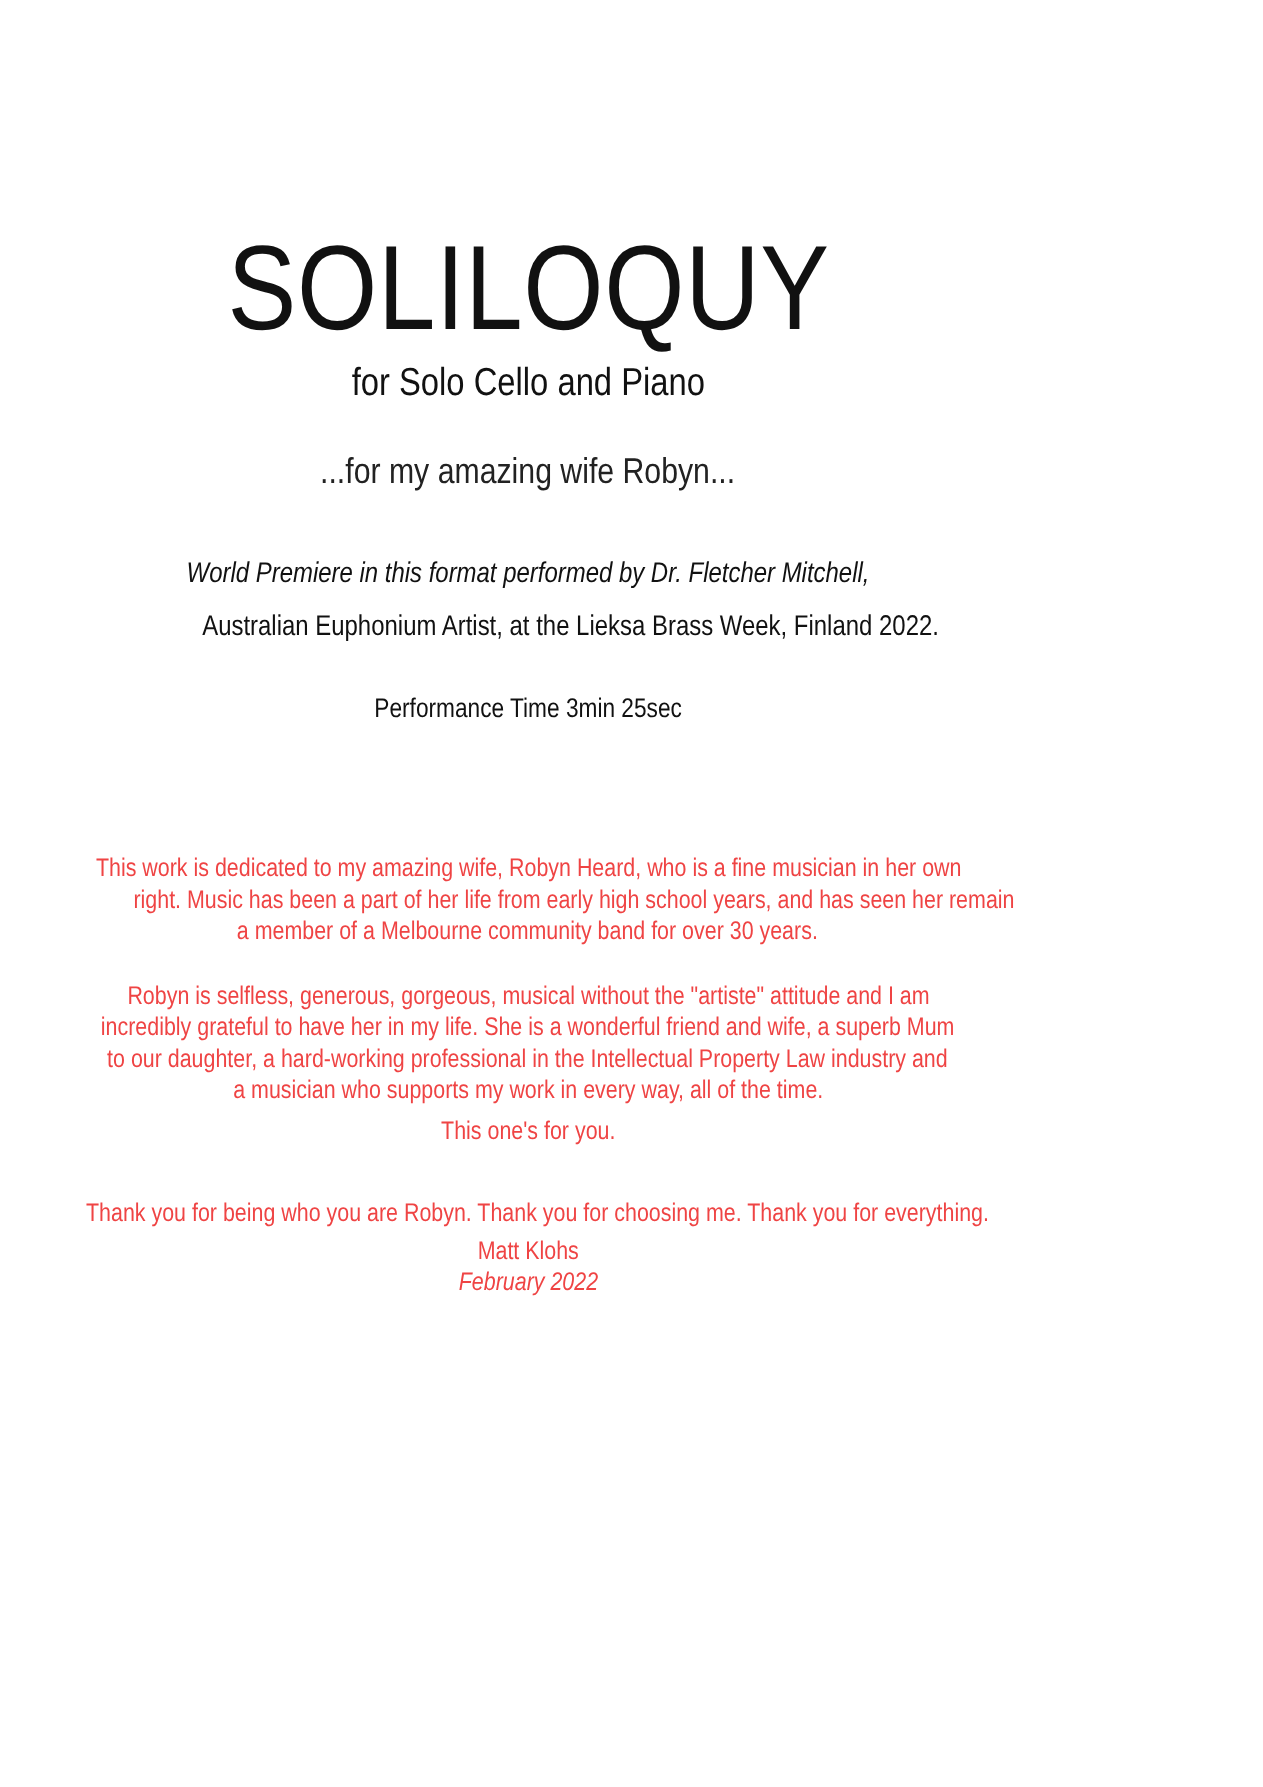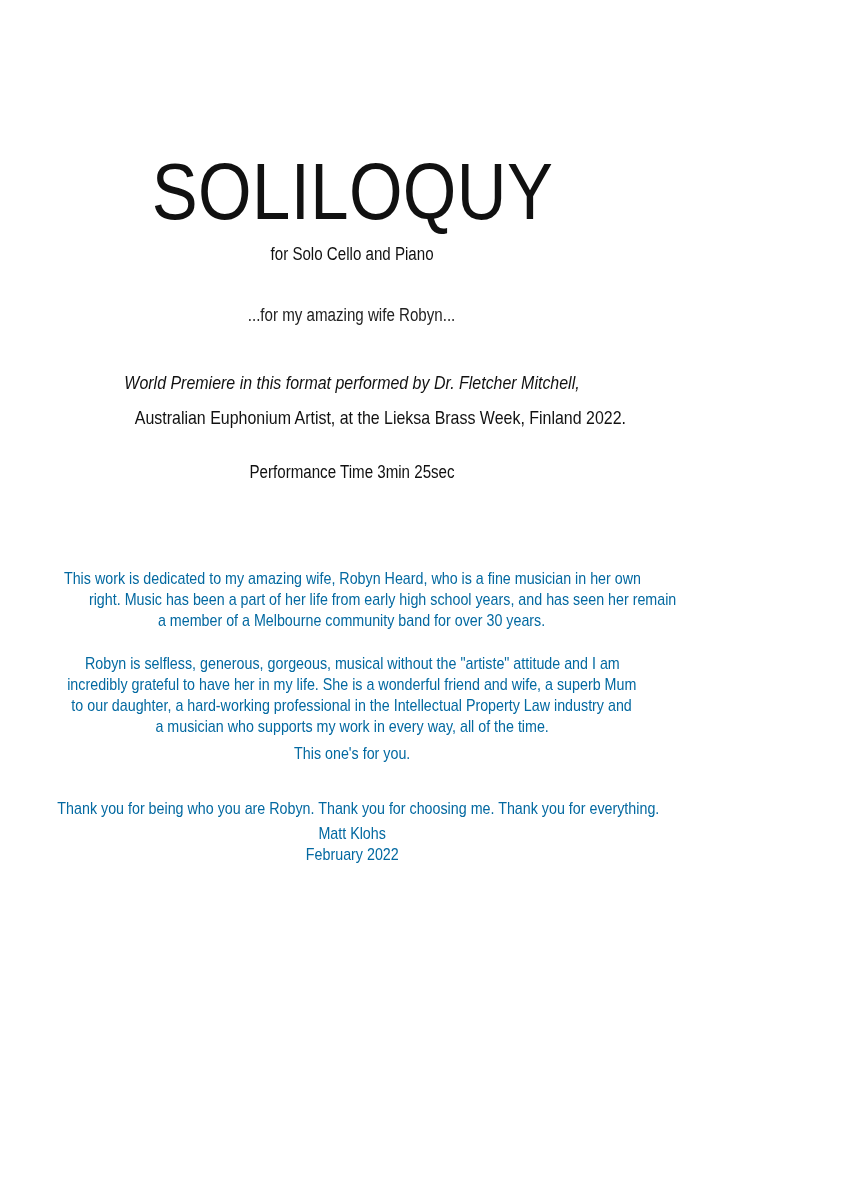--- a/index.html
+++ b/index.html
@@ -28,47 +28,47 @@
     }
     .title {
       top: 150px;
       font-size: 80px;
       line-height: 84px;
       letter-spacing: 0.5px;
     }
     .title > span { transform: scaleX(0.86); }
     .subtitle {
       top: 238px;
-      font-size: 18px;
+      font-size: 26px;
       line-height: 32px;
     }
     .subtitle > span { transform: scaleX(0.84); }
     .inscription {
       top: 304px;
-      font-size: 18px;
+      font-size: 24px;
       line-height: 22px;
       color: #222;
     }
     .inscription > span { transform: scaleX(0.84); }
     .premiere {
       top: 371px;
       font-size: 19px;
       line-height: 23px;
     }
     .premiere > span { transform: scaleX(0.84); }
     .perf {
       top: 461px;
       font-size: 18px;
       line-height: 22px;
     }
     .perf > span { transform: scaleX(0.84); }
     .para {
       font-size: 17px;
       line-height: 21px;
-      color: #0369a1;
+      color: #ef4444;
     }
     .para > span { transform: scaleX(0.84); }
   </style>
 </head>
 <body>
 
 <div class="line title">
   <span>SOLILOQUY</span>
 </div>
 
@@ -128,17 +128,17 @@
     </div>
     <div class="line para" style="top:743px;">
       <span>This one's for you.</span>
     </div>
   </div>
 
   <div>
     <div class="line para" style="top:823px;">
       <span>Matt Klohs</span>
     </div>
-    <div class="line para" style="top:844px;">
+    <div class="line para" style="top:844px;font-style:italic;">
       <span>February 2022</span>
     </div>
   </div>
 </div>
 
 </body></html>

